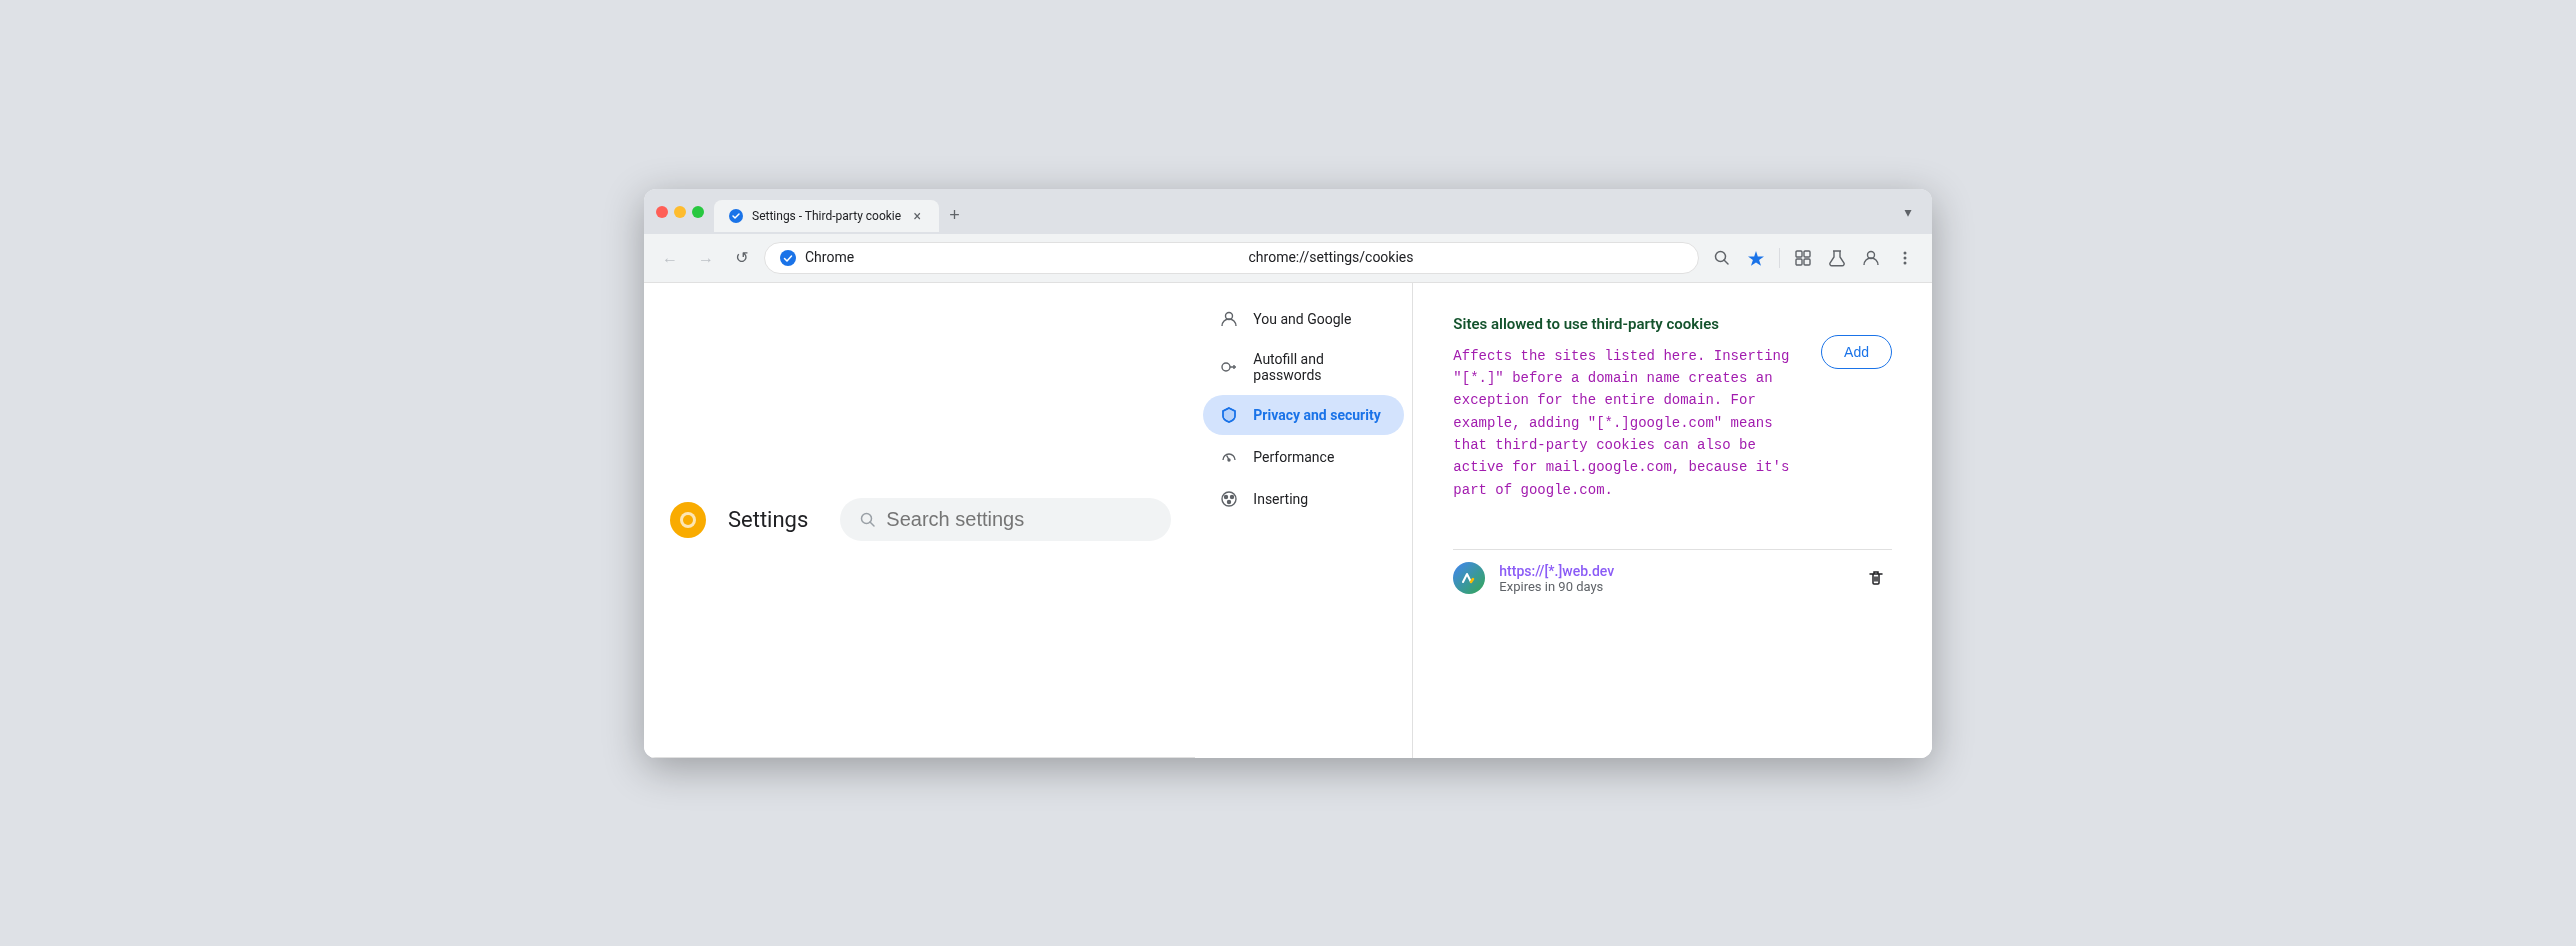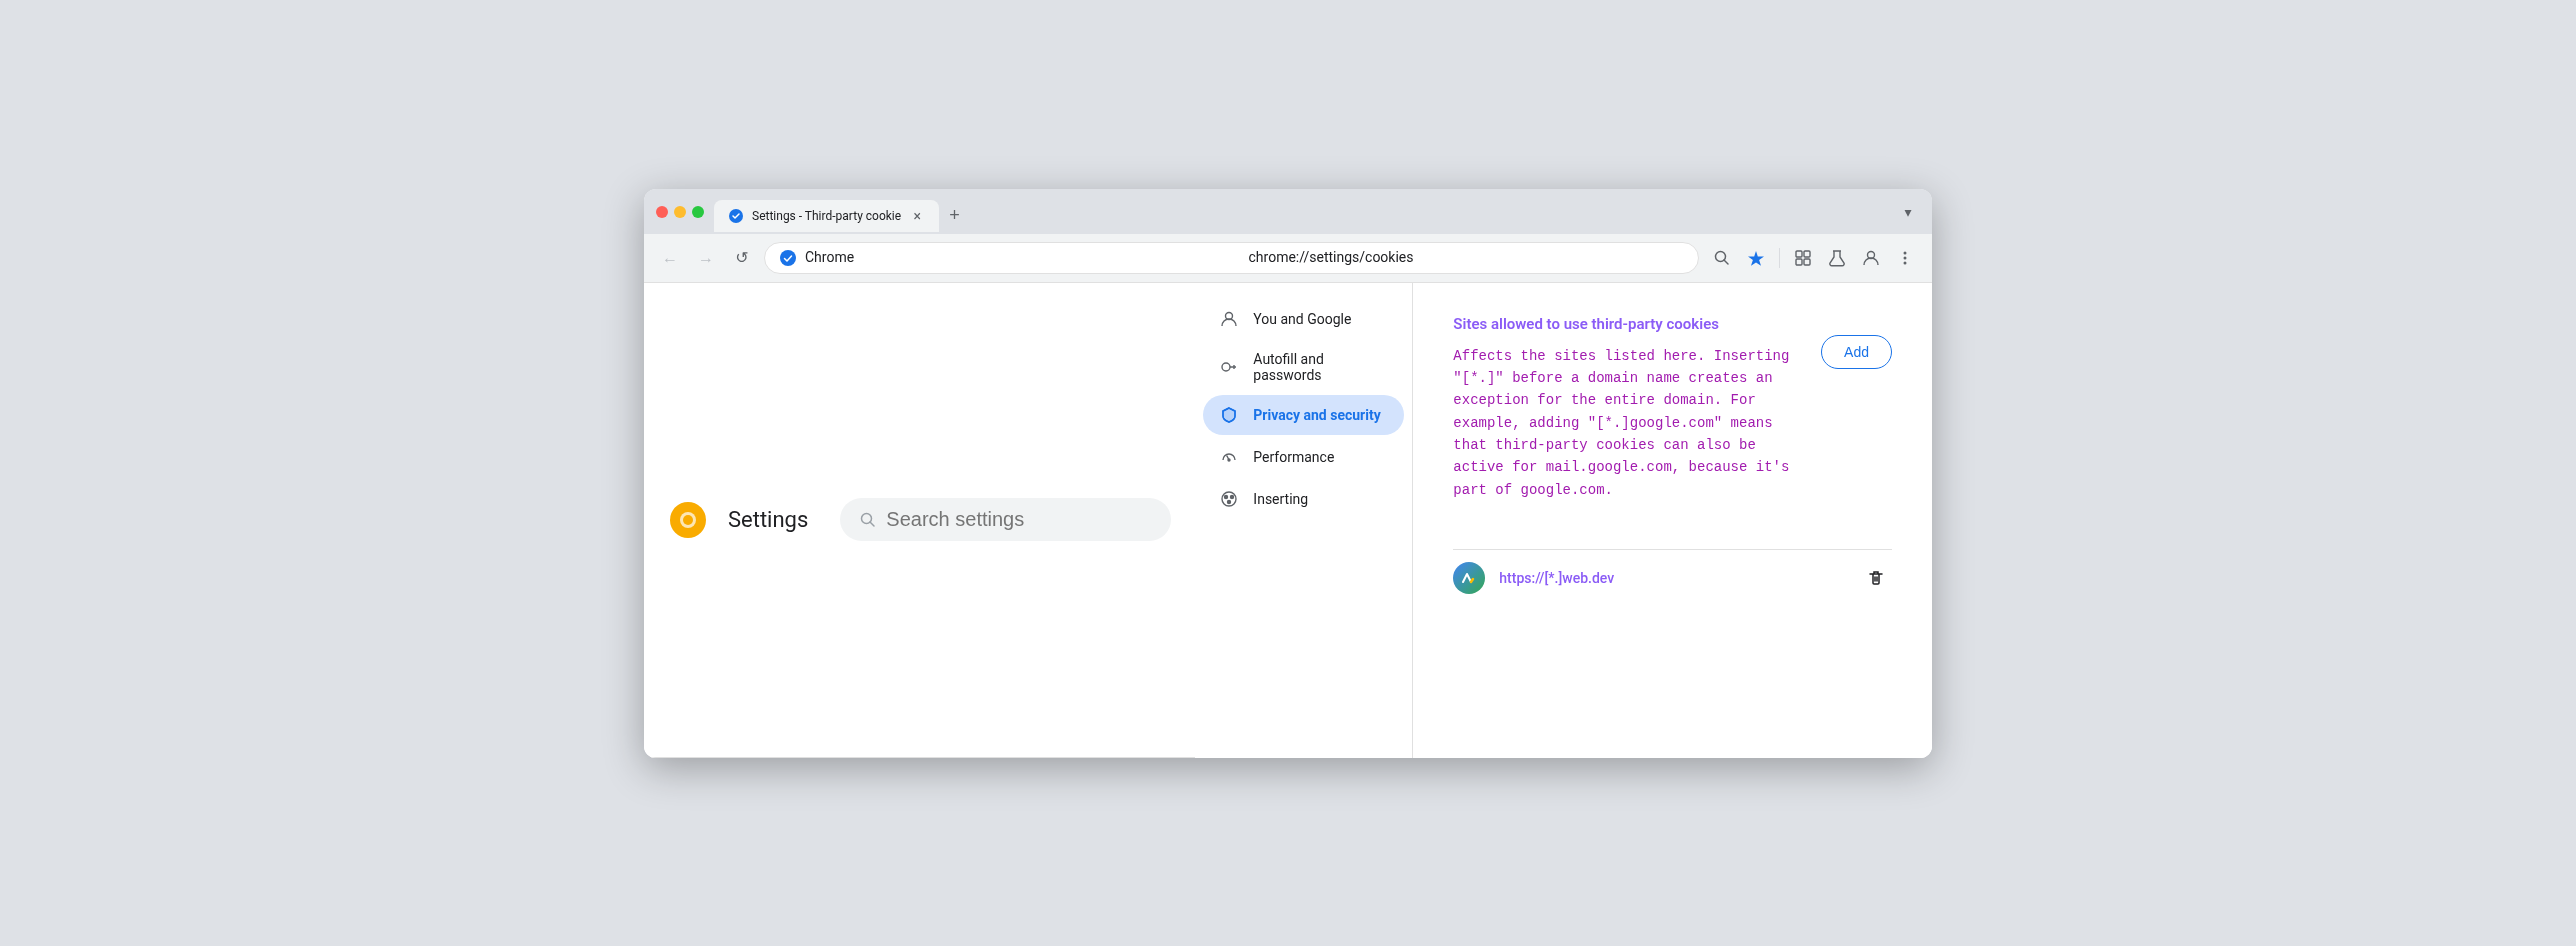--- a/index.html
+++ b/index.html
@@ -303,21 +303,21 @@
     
     .content-area {
       flex: 1;
       padding: 32px 40px;
       background: #fff;
     }
 
     .section-title {
       font-size: 15px;
       font-weight: 600;
-      color: #8b5cf6;
+      color: #14532d;
       margin-bottom: 12px;
     }
 
     .section-desc {
       font-size: 14px;
       color: #a21caf;
       line-height: 1.6;
       margin-bottom: 24px;
       max-width: 772px;
       font-family: Liberation Mono, monospace;
@@ -573,20 +573,21 @@
 
         <div class="cookie-entry">
           <div class="cookie-icon">
             <svg width="20" height="20" viewBox="0 0 20 20" fill="none">
               <path d="M4 14l4-8 4 8" stroke="white" stroke-width="2" stroke-linecap="round" stroke-linejoin="round"></path>
               <path d="M12 14l2-3" stroke="#fbbc04" stroke-width="2.5" stroke-linecap="round"></path>
             </svg>
           </div>
           <div class="cookie-info">
             <div class="cookie-url">https://[*.]web.dev</div>
+            <div class="cookie-expires">Expires in 90 days</div>
           </div>
           <button class="delete-btn" title="Delete">
             <svg width="18" height="18" viewBox="0 0 18 18" fill="none" stroke="#202124" stroke-width="1.5">
               <path d="M3 5h12M7 5V3h4v2M6 5v9a1 1 0 001 1h4a1 1 0 001-1V5" stroke-linecap="round"></path>
               <path d="M8 8v4M10 8v4" stroke-linecap="round"></path>
             </svg>
           </button>
         </div>
       </div>
     </div>

